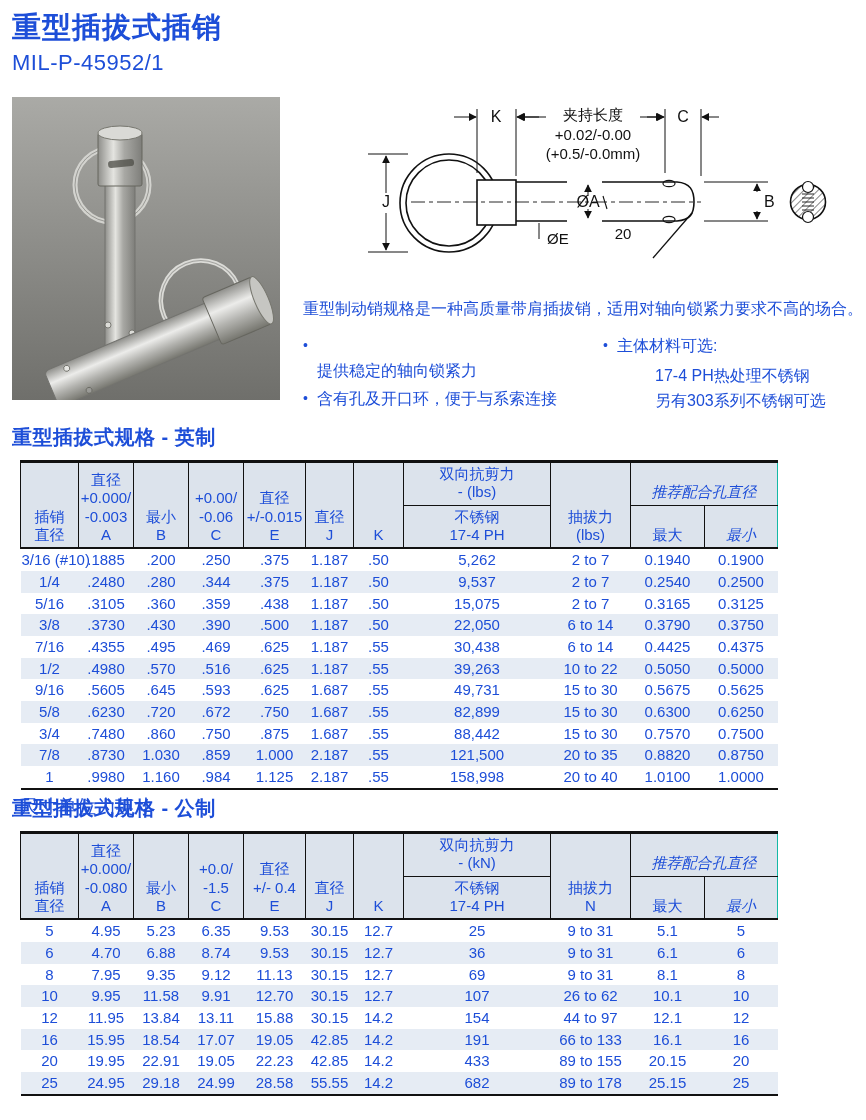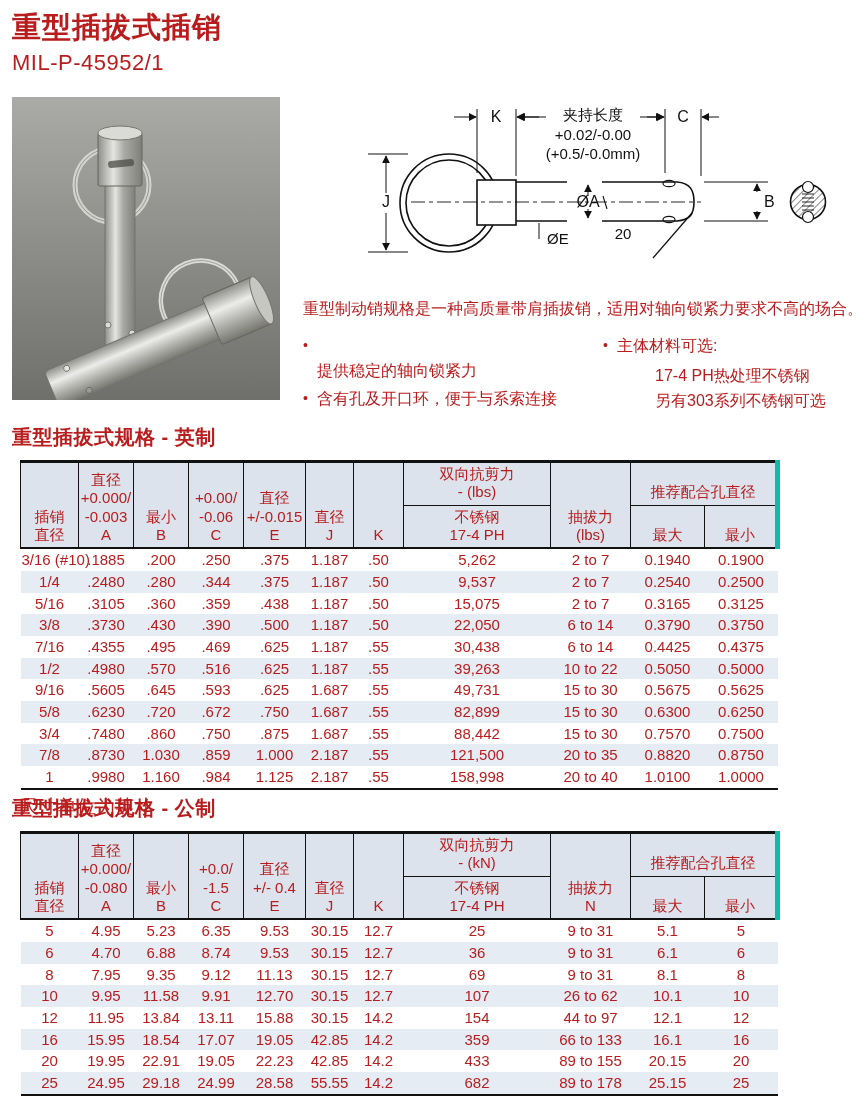--- a/index.html
+++ b/index.html
@@ -1,19 +1,19 @@
 <!DOCTYPE html>
 <html><head>
 <meta charset="utf-8">
 <style>
   * { margin:0; padding:0; box-sizing:border-box; }
   html,body { background:#fff; }
   #page {
     position:relative; width:866px; height:1120px; background:#fff;
-    font-family:"Liberation Sans", sans-serif; color:#b91c1c; overflow:hidden;
+    font-family:"Liberation Sans", sans-serif; color:#1d4ed8; overflow:hidden;
   }
   .abs { position:absolute; }
 
   
   #page-title { left:12px; top:8px; font-size:29px; font-weight:bold; letter-spacing:1px; }
   #page-subtitle { left:12px; top:50px; font-size:22px; font-weight:normal; letter-spacing:.5px; }
 
   
   #photo { left:12px; top:97px; width:268px; height:303px; }
 
@@ -33,21 +33,21 @@
 
   
   .table-section { width:790px; }
   .section-title { font-size:20px; font-weight:bold; margin-bottom:9px; letter-spacing:.5px; }
   .spec-table { border-collapse:collapse; table-layout:fixed; width:757px; border-top:3px solid #111; }
   .spec-table thead th {
     background:#dce3ec; border-left:1px solid #111; border-bottom:2px solid #111;
     vertical-align:bottom; text-align:center; font-weight:normal;
     white-space:pre-line; font-size:15px; line-height:1.22; padding:2px 1px 3px;
   }
-  .spec-table thead tr th:last-child { border-right:5px solid #14b8a6; }
+  .spec-table thead tr th:last-child { border-right:1px solid #14b8a6;font-style:italic; }
   .spec-table thead th.mid { border-bottom:1px solid #111; }
   .spec-table tbody td {
     text-align:center; font-size:15px; padding:2px 1px; line-height:1.18; white-space:nowrap;
   }
   .spec-table tbody tr:nth-child(even) { background:#e6ecf4; }
   .spec-table tbody tr:last-child td { border-bottom:2px solid #111; }
   .footnote { font-size:19px; margin-top:4px; }
 
   #imperial-section { left:12px; top:424px; }
   #metric-section   { left:12px; top:795px; }
@@ -505,21 +505,21 @@
             <td>12</td>
           </tr>
           <tr>
             <td>16</td>
             <td>15.95</td>
             <td>18.54</td>
             <td>17.07</td>
             <td>19.05</td>
             <td>42.85</td>
             <td>14.2</td>
-            <td>359</td>
+            <td>191</td>
             <td>66 to 133</td>
             <td>16.1</td>
             <td>16</td>
           </tr>
           <tr>
             <td>20</td>
             <td>19.95</td>
             <td>22.91</td>
             <td>19.05</td>
             <td>22.23</td>

